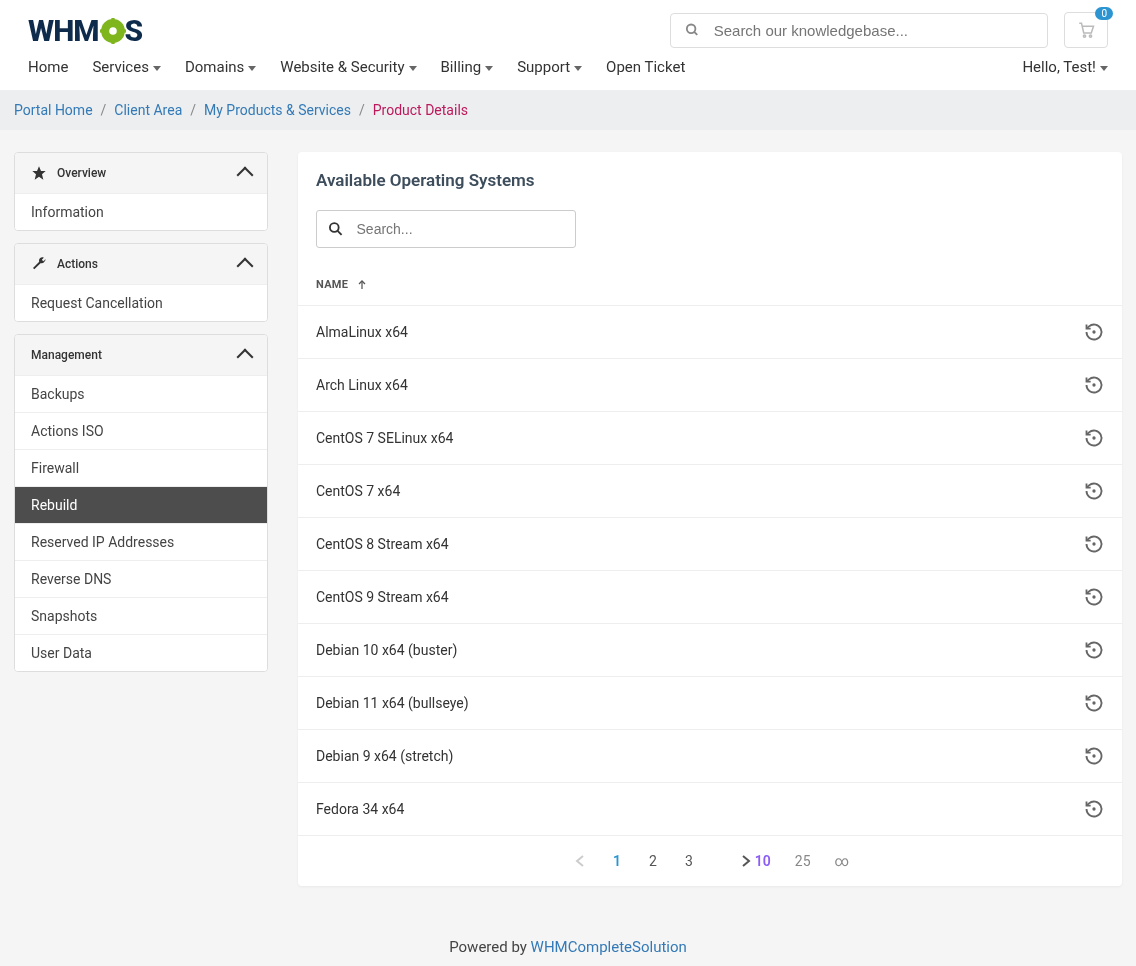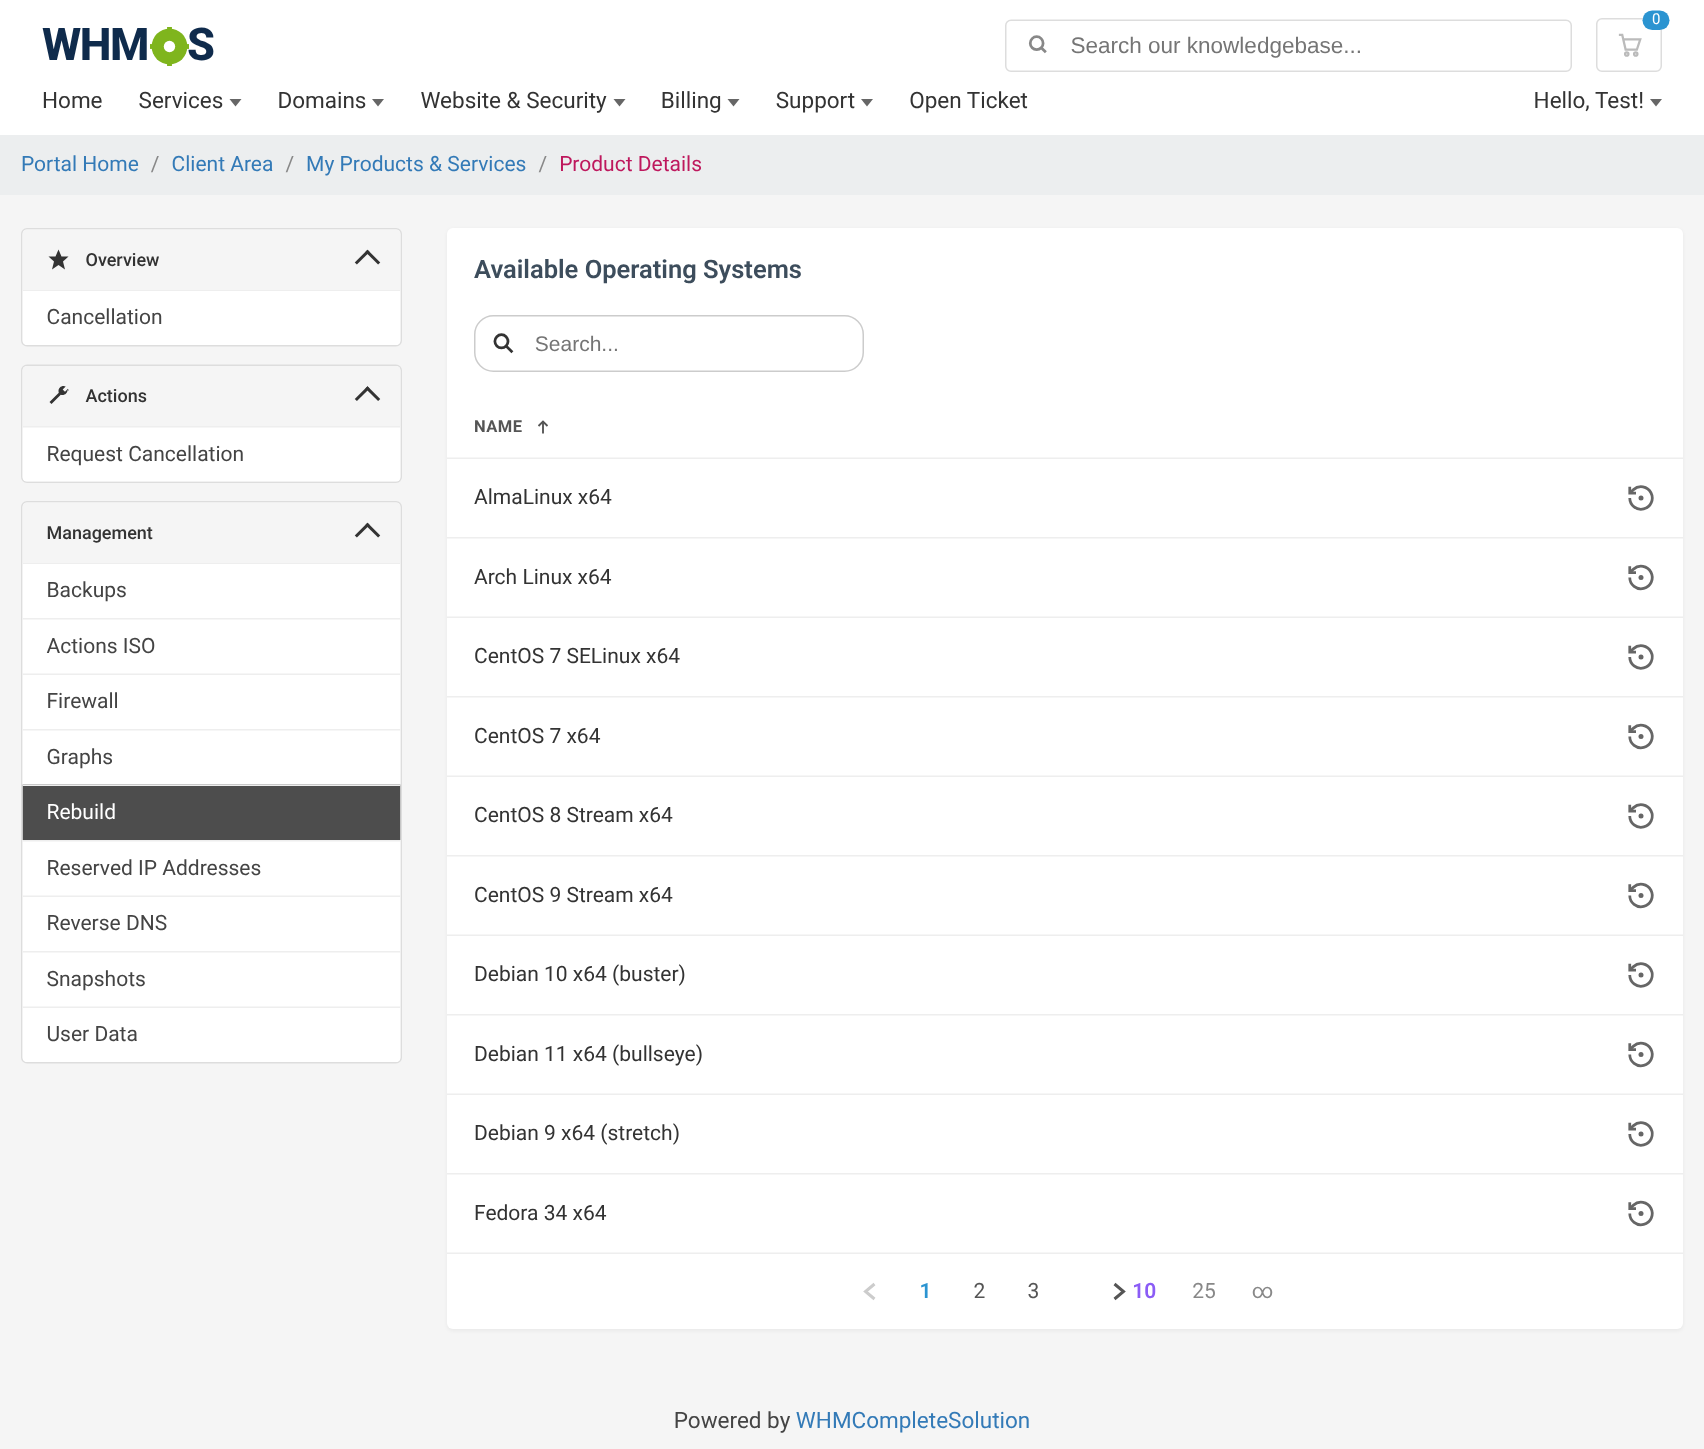--- a/index.html
+++ b/index.html
@@ -150,21 +150,21 @@
       font-size: 17px;
       font-weight: 600;
       color: #3d4d5c;
       padding: 18px 18px 20px;
     }
     .os-search-wrap { padding: 0 18px 16px; }
     .os-search {
       display: flex;
       align-items: center;
       border: 1px solid #ccc;
-      border-radius: 13px;
+      border-radius: 3px;
       width: 260px;
       padding: 8px 10px;
     }
     .os-search input {
       border: none;
       outline: none;
       font-size: 14px;
       color: #555;
       margin-left: 12px;
       width: 100%;
@@ -315,21 +315,21 @@
       <div class="panel">
         <div class="panel-header">
           <div class="title-wrap">
             <svg width="16" height="16" viewBox="0 0 24 24" fill="#333">
               <polygon points="12,2 15,9 22,9 16.5,14 18.5,22 12,17.5 5.5,22 7.5,14 2,9 9,9"></polygon>
             </svg>
             <span>Overview</span>
           </div>
           <span class="icon-chevron-up"></span>
         </div>
-        <div class="panel-item">Cancellation</div>
+        <div class="panel-item">Information</div>
       </div>
       <div class="panel">
         <div class="panel-header">
           <div class="title-wrap">
             <svg width="16" height="16" viewBox="0 0 24 24" fill="#333">
               <path d="M21 6c0 2.8-2.2 5-5 5-.6 0-1.2-.1-1.7-.3L5 20l-2-2 9.3-9.3C12.1 8.2 12 7.6 12 7c0-2.8 2.2-5 5-5 .8 0 1.5.2 2.2.5l-3 3 2.3 2.3 3-3c.3.7.5 1.4.5 2.2z"></path>
             </svg>
             <span>Actions</span>
           </div>
           <span class="icon-chevron-up"></span>
@@ -339,21 +339,20 @@
       <div class="panel">
         <div class="panel-header">
           <div class="title-wrap">
             <span>Management</span>
           </div>
           <span class="icon-chevron-up"></span>
         </div>
         <div class="panel-item">Backups</div>
         <div class="panel-item">Actions ISO</div>
         <div class="panel-item">Firewall</div>
-        <div class="panel-item">Graphs</div>
         <div class="panel-item active">Rebuild</div>
         <div class="panel-item">Reserved IP Addresses</div>
         <div class="panel-item">Reverse DNS</div>
         <div class="panel-item">Snapshots</div>
         <div class="panel-item">User Data</div>
       </div>
     </div>
   <div class="main">
     <div class="main-title">Available Operating Systems</div>
     <div class="os-search-wrap">

